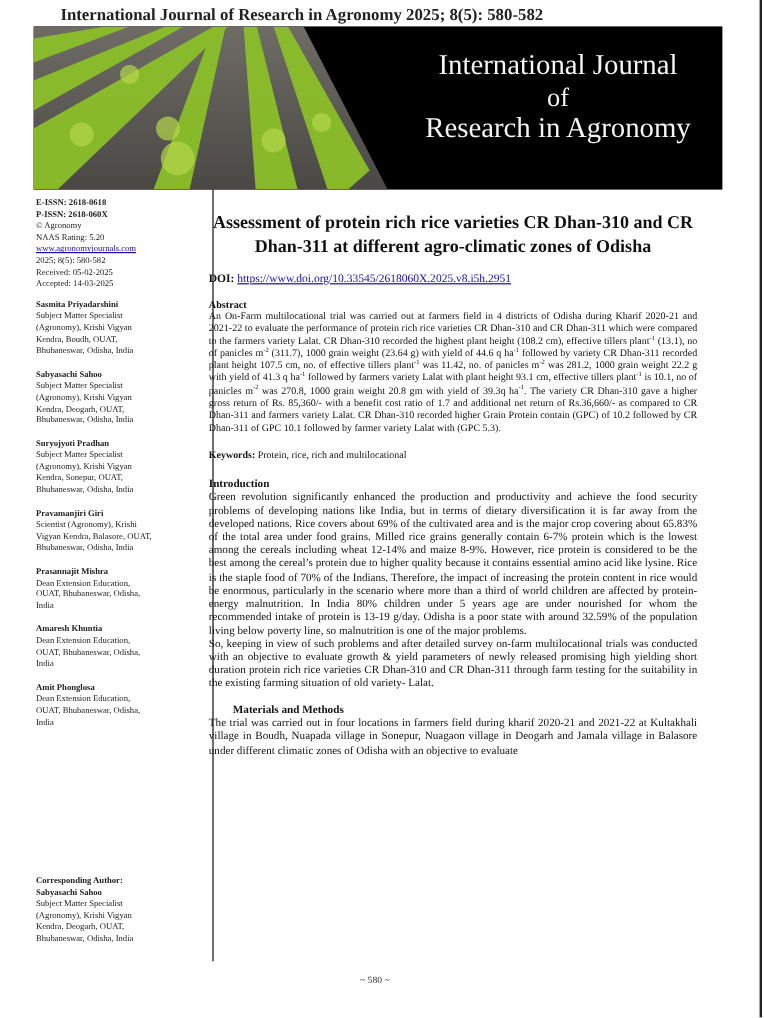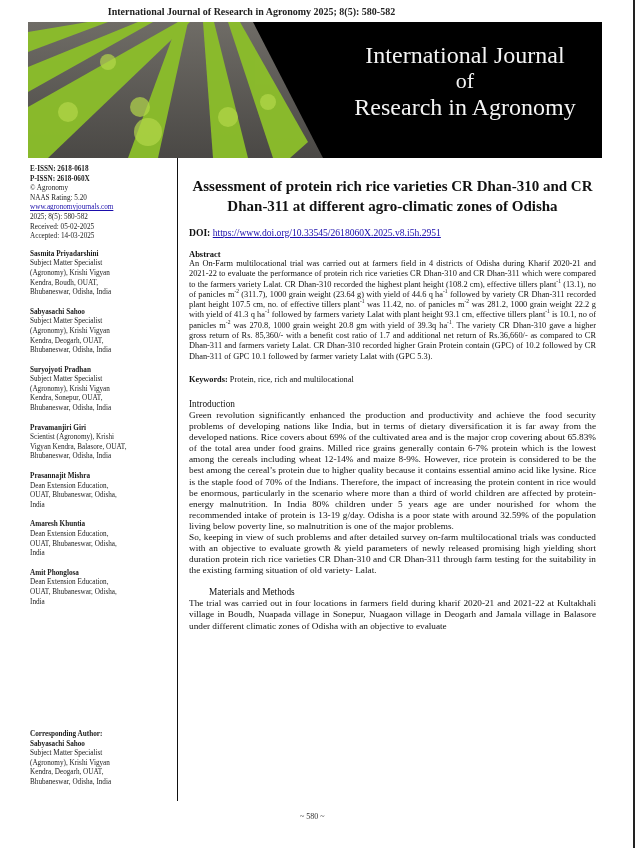--- a/index.html
+++ b/index.html
@@ -1,44 +1,44 @@
 <!DOCTYPE html>
 <html><head>
 <meta charset="utf-8">
 <style>
   html, body { margin: 0; padding: 0; background: #ffffff; }
   body { width: 637px; height: 848px; position: relative; overflow: hidden; font-family: "Liberation Serif", "DejaVu Serif", serif; color: #111; }
-  .running-head { position: absolute; top: 6px; left: 0; width: 503px; text-align: center; font-size: 10px; font-weight: bold; color: #222; }
+  .running-head { position: absolute; top: 6px; left: 0; width: 503px; text-align: center; font-size: 14px; font-weight: bold; color: #222; }
   .banner { position: absolute; left: 28px; top: 22px; width: 574px; height: 136px; background: #000000; overflow: hidden; }
   .banner svg { position: absolute; left: 0; top: 0; }
   .banner-title { position: absolute; left: 300px; top: 18px; width: 274px; text-align: center; color: #f4f4f4; font-family: "Liberation Serif", serif; }
   .banner-title .l1 { font-size: 24px; line-height: 30px; }
   .banner-title .l2 { font-size: 22px; line-height: 22px; }
   .banner-title .l3 { font-size: 24px; line-height: 30px; }
   .right-edge { position: absolute; left: 633px; top: 0; width: 2px; height: 848px; background: #222; }
   .divider { position: absolute; left: 177px; top: 158px; width: 1px; height: 643px; background: #111; }
   .sidebar { position: absolute; left: 30px; top: 165px; width: 146px; font-size: 7.2px; line-height: 9.6px; color: #222; }
   .sidebar .meta div { white-space: nowrap; }
   .sidebar .meta .bold { font-weight: bold; }
   .sidebar a { color: #1a0dab; text-decoration: underline; }
   .author-block { margin-top: 7px; }
   .author-block .name { font-weight: bold; }
   .corr { position: absolute; left: 30px; top: 730px; width: 146px; font-size: 7.2px; line-height: 9.6px; color: #222; }
   .corr .bold { font-weight: bold; }
-  .main { position: absolute; left: 189px; top: 176px; width: 407px; }
+  .main { position: absolute; left: 174px; top: 176px; width: 407px; }
   .title { font-size: 15px; line-height: 20px; font-weight: bold; text-align: center; margin: 0 0 0 0; }
   .authors { margin-top: 14px; font-size: 11.2px; line-height: 14px; font-weight: bold; text-align: justify; text-align-last: left; }
   .doi { margin-top: 11px; font-size: 9.6px; }
   .doi b { font-weight: bold; }
   .doi a { color: #1a0dab; text-decoration: underline; }
   .abstract-h { font-size: 8.5px; font-weight: bold; line-height: 10px; margin-top: 11px; }
   .abstract-p { font-size: 8.35px; line-height: 10.3px; text-align: justify; }
   .keywords { font-size: 8.3px; margin-top: 13px; }
   .keywords b { font-weight: bold; }
-  .h { font-size: 9.3px; font-weight: normal; line-height: 11px; }
+  .h { font-size: 9.3px; font-weight: bold; line-height: 11px; }
   .p { font-size: 9.25px; line-height: 11.1px; text-align: justify; }
   .intro-h { margin-top: 15px; }
   .mm-h { margin-top: 11px; padding-left: 20px; }
   .page-num { position: absolute; left: 300px; top: 812px; font-size: 8px; color: #333; }
   sup { font-size: 5.5px; line-height: 0; }
 </style>
 </head>
 <body>
 
 <div class="running-head">International Journal of Research in Agronomy 2025; 8(5): 580-582</div>

